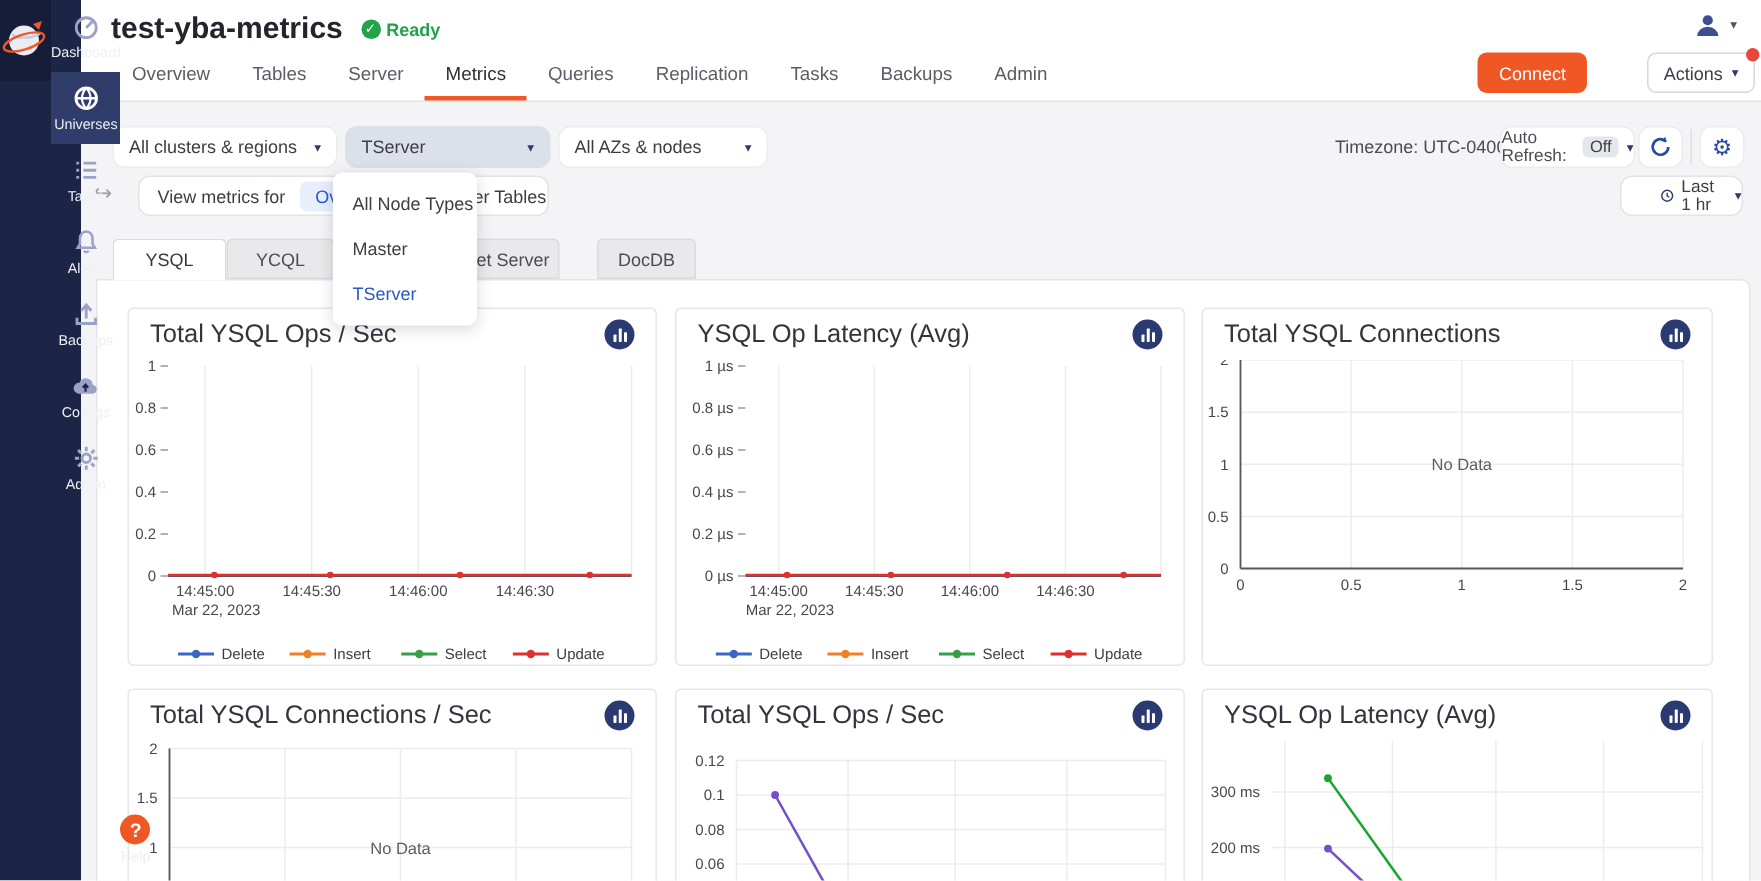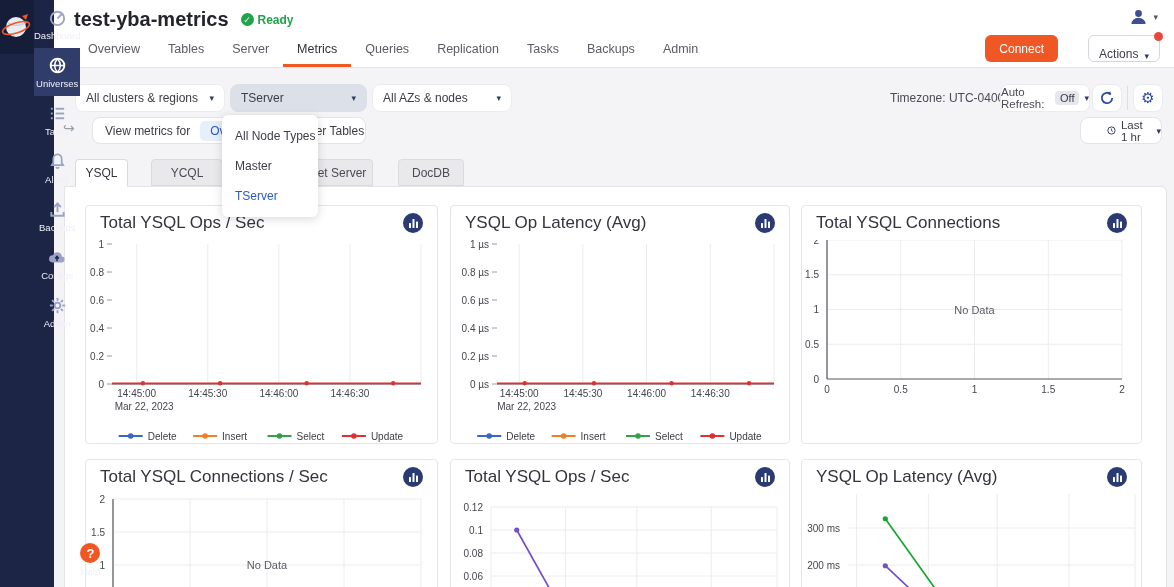--- a/index.html
+++ b/index.html
@@ -23,21 +23,21 @@
   .uni-title-row { position:absolute; left:20px; top:8px; display:flex; align-items:center; gap:12px; }
   .uni-title { font-size:20px; font-weight:bold; color:#23242c; }
   .status-badge { display:flex; align-items:center; gap:4px; color:#23a24b; font-size:12px; font-weight:bold; }
   .chk { width:13px; height:13px; border-radius:50%; background:#23a24b; color:#fff; font-size:9px; display:flex; align-items:center; justify-content:center; }
   .avatar-wrap { position:absolute; right:16px; top:8px; display:flex; align-items:center; gap:6px; cursor:pointer; }
   .avatar-caret { font-size:9px; color:#555; }
   #main-tabs { position:absolute; left:20px; bottom:0; display:flex; }
   .main-tab { padding:0 14px; line-height:29px; font-size:12.5px; color:#5b5d66; cursor:pointer; border-bottom:3px solid transparent; }
   .main-tab.active { color:#2f3038; border-bottom:3px solid #ef5824; }
   .btn-connect { position:absolute; right:116px; top:35px; height:27px; padding:0 14px; background:#ef5824; border:none; border-radius:6px; color:#fff; font-size:12px; cursor:pointer; font-family:inherit; }
-  .btn-actions { position:absolute; right:14px; top:35px; height:27px; padding:0 10px; background:#fff; border:1px solid #d6d6dc; border-radius:6px; color:#3c3d45; font-size:12px; cursor:pointer; display:flex; align-items:flex-end; gap:6px; font-family:inherit; }
+  .btn-actions { position:absolute; right:4px; top:35px; height:27px; padding:0 10px; background:#fff; border:1px solid #d6d6dc; border-radius:6px; color:#3c3d45; font-size:12px; cursor:pointer; display:flex; align-items:center; gap:6px; font-family:inherit; }
   .notif-dot { position:absolute; right:-4px; top:-4px; width:9px; height:9px; border-radius:50%; background:#e8483c; }
 
   
   .select { position:absolute; top:84px; height:28px; background:#fff; border:1px solid #ececf0; border-radius:8px; display:flex; align-items:center; justify-content:space-between; padding:0 10px; font-size:12px; color:#3c3d45; cursor:pointer; z-index:10; }
   .select.open { background:#dce0e8; border-color:#dce0e8; }
   .caret { font-size:9px; color:#2f3a66; }
   .tz-label { position:absolute; left:890px; top:91px; font-size:12px; color:#4a4b55; }
   .auto-refresh { position:absolute; left:1000px; top:84px; width:90px; height:28px; background:#fff; border:1px solid #ececf0; border-radius:8px; display:flex; align-items:center; justify-content:center; gap:5px; font-size:11.5px; color:#4a4b55; cursor:pointer; }
   .ar-chip { background:#e5e7ec; border-radius:4px; padding:1px 5px; font-size:11px; color:#3c3d45; }
   .icon-btn { position:absolute; top:84px; width:30px; height:28px; background:#fff; border:1px solid #ececf0; border-radius:8px; display:flex; align-items:center; justify-content:center; cursor:pointer; }
@@ -238,21 +238,21 @@
   <div class="time-range">
     <svg width="13" height="13" viewBox="0 0 13 13">
       <circle cx="6.5" cy="6.5" r="5.3" fill="none" stroke="#2f3a66" stroke-width="1.4"></circle>
       <path d="M6.5 3.6 V6.8 L8.6 7.8" fill="none" stroke="#2f3a66" stroke-width="1.3"></path>
     </svg>
     <span>Last 1 hr</span>
     <span class="caret">▾</span>
   </div>
 
   <div id="metric-tab-bar">
-      <div class="m-tab active" style="left: 75px; width: 53px;">YSQL</div>
+      <div class="m-tab active" style="left: 75px; width: 76px;">YSQL</div>
       <div class="m-tab" style="left: 151px; width: 72px;">YCQL</div>
       <div class="m-tab" style="left: 227px; width: 58px;">YEDIS</div>
       <div class="m-tab" style="left: 289px; width: 84px;">Tablet Server</div>
       <div class="m-tab" style="left: 398px; width: 66px;">DocDB</div>
     </div>
   <div id="panel">
       <div class="card" style="left: 20px; top: 18px; width: 353px; height: 239px;">
         <div class="card-head">
           <div class="card-title">Total YSQL Ops / Sec</div>
           <div class="card-icon">

